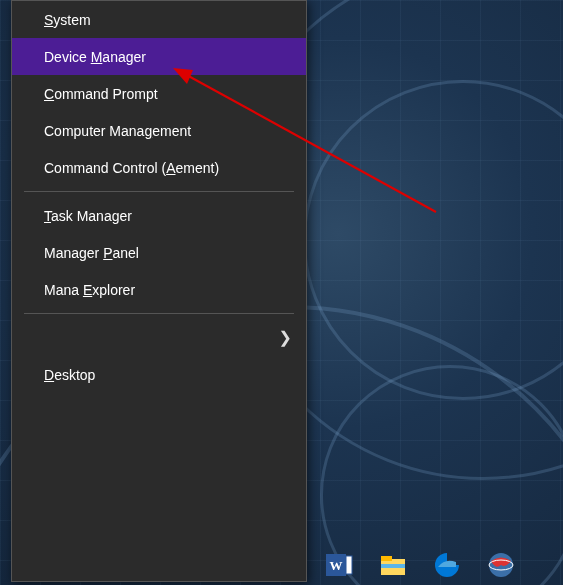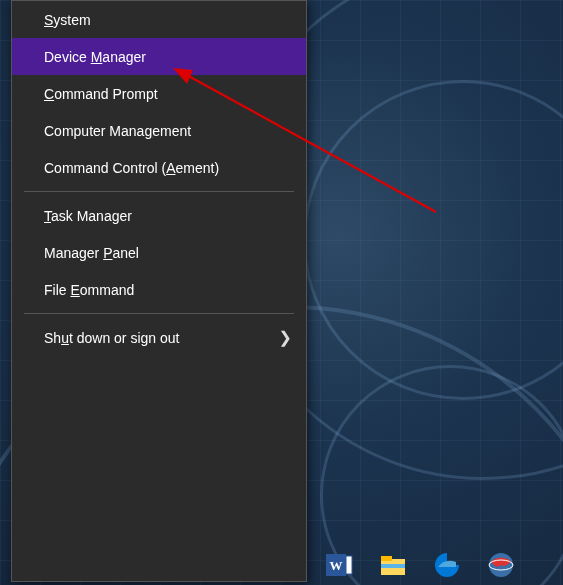--- a/index.html
+++ b/index.html
@@ -118,28 +118,30 @@
 
     <div class="menu-sep"></div>
 
     <div class="menu-item">
       <span><span></span><span class="accel">T</span><span>ask Manager</span></span>
     </div>
     <div class="menu-item">
       <span><span>Manager </span><span class="accel">P</span><span>anel</span></span>
     </div>
     <div class="menu-item">
-      <span><span>File </span><span class="accel">E</span><span>ommand</span></span>
+      <span><span>Mana </span><span class="accel">E</span><span>xplorer</span></span>
     </div>
 
     <div class="menu-sep"></div>
 
     <div class="menu-item">
-      <span><span>Sh</span><span class="accel">u</span><span>t down or sign out</span></span>
       <span class="chevron">❯</span>
+    </div>
+    <div class="menu-item">
+      <span><span></span><span class="accel">D</span><span>esktop</span></span>
     </div>
   </div>
 
   <svg class="arrow" width="563" height="585" style="left:0;top:0">
     <line x1="436" y1="212" x2="183" y2="73"></line>
     <polygon points="173,68 193,70 187,84"></polygon>
   </svg>
 
   <div class="taskbar">
     <div class="tb-icon">

